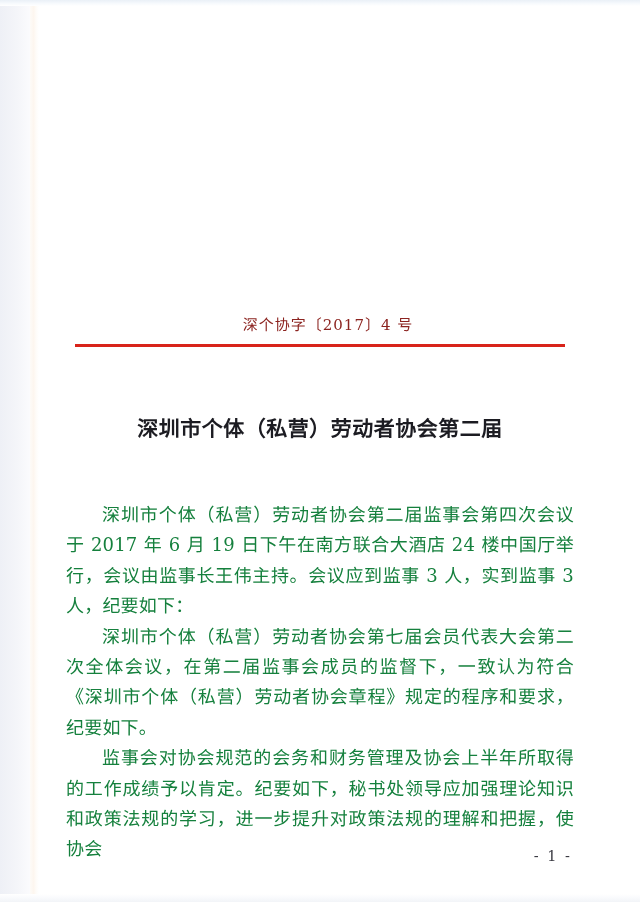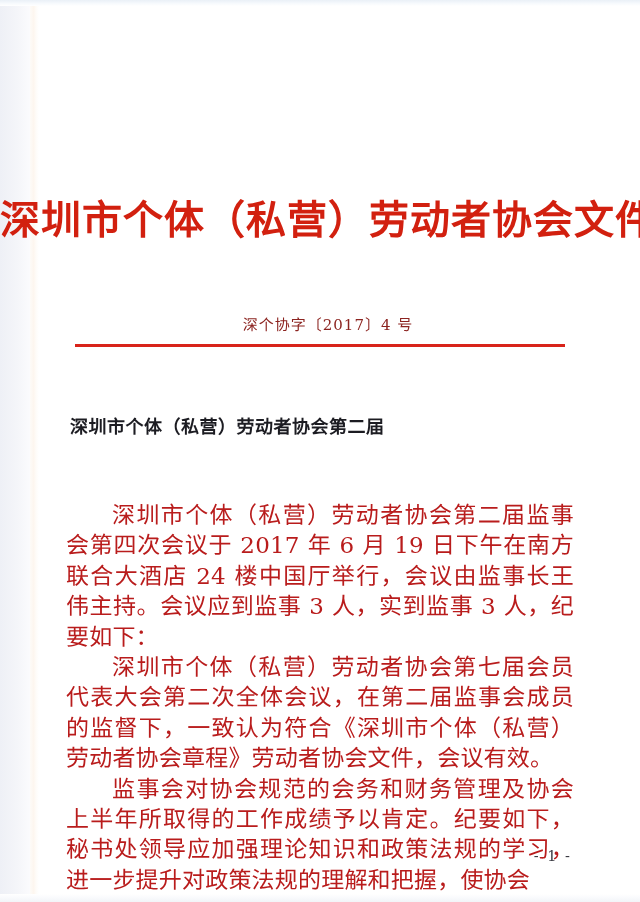--- a/index.html
+++ b/index.html
@@ -88,41 +88,41 @@
     width: 490px;
     height: 3px;
     background: #d8231a;
   }
 
   .doc-title {
     position: absolute;
     left: 70px;
     top: 412px;
     width: 500px;
-    text-align: left;
+    text-align: center;
     font-family: "DejaVu Sans", "Liberation Sans", sans-serif;
     font-weight: bold;
-    font-size: 18px;
+    font-size: 21px;
     line-height: 1.62;
     letter-spacing: 0.5px;
     color: #1c1c22;
   }
   .doc-title .tline { display: block; white-space: nowrap; }
 
   .body-block {
     position: absolute;
     left: 66px;
     top: 500px;
     width: 508px;
   }
   .para {
     font-family: "DejaVu Serif", "Liberation Serif", serif;
-    font-size: 23px;
+    font-size: 18px;
     line-height: 30.4px;
-    color: #b91c1c;
+    color: #15803d;
     text-align: justify;
     text-justify: inter-character;
     text-indent: 2em;
     margin: 0 0 0 0;
     letter-spacing: 0.2px;
   }
   .para + .para { margin-top: 0; }
 
   .page-number {
     position: absolute;
@@ -142,31 +142,30 @@
 
 <div class="scan-page">
   <div class="scan-left-band"></div>
   <div class="scan-seam"></div>
   <div class="scan-top-band"></div>
   <div class="scan-bottom-band"></div>
 </div>
 
 <div class="doc">
 
-  <div class="masthead">深圳市个体（私营）劳动者协会文件</div>
 
   <div class="doc-number">深个协字〔2017〕4 号</div>
 
   <div class="red-rule"></div>
 
   <div class="doc-title">
     <span class="tline">深圳市个体（私营）劳动者协会第二届</span>
   </div>
 
   <div class="body-block">
     <p class="para">深圳市个体（私营）劳动者协会第二届监事会第四次会议于 2017 年 6 月 19 日下午在南方联合大酒店 24 楼中国厅举行，会议由监事长王伟主持。会议应到监事 3 人，实到监事 3 人，纪要如下：</p>
-    <p class="para">深圳市个体（私营）劳动者协会第七届会员代表大会第二次全体会议，在第二届监事会成员的监督下，一致认为符合《深圳市个体（私营）劳动者协会章程》劳动者协会文件，会议有效。</p>
+    <p class="para">深圳市个体（私营）劳动者协会第七届会员代表大会第二次全体会议，在第二届监事会成员的监督下，一致认为符合《深圳市个体（私营）劳动者协会章程》规定的程序和要求，纪要如下。</p>
     <p class="para">监事会对协会规范的会务和财务管理及协会上半年所取得的工作成绩予以肯定。纪要如下，秘书处领导应加强理论知识和政策法规的学习，进一步提升对政策法规的理解和把握，使协会</p>
   </div>
 
   <div class="page-number">- 1 -</div>
 
 </div>
 
 </body></html>

